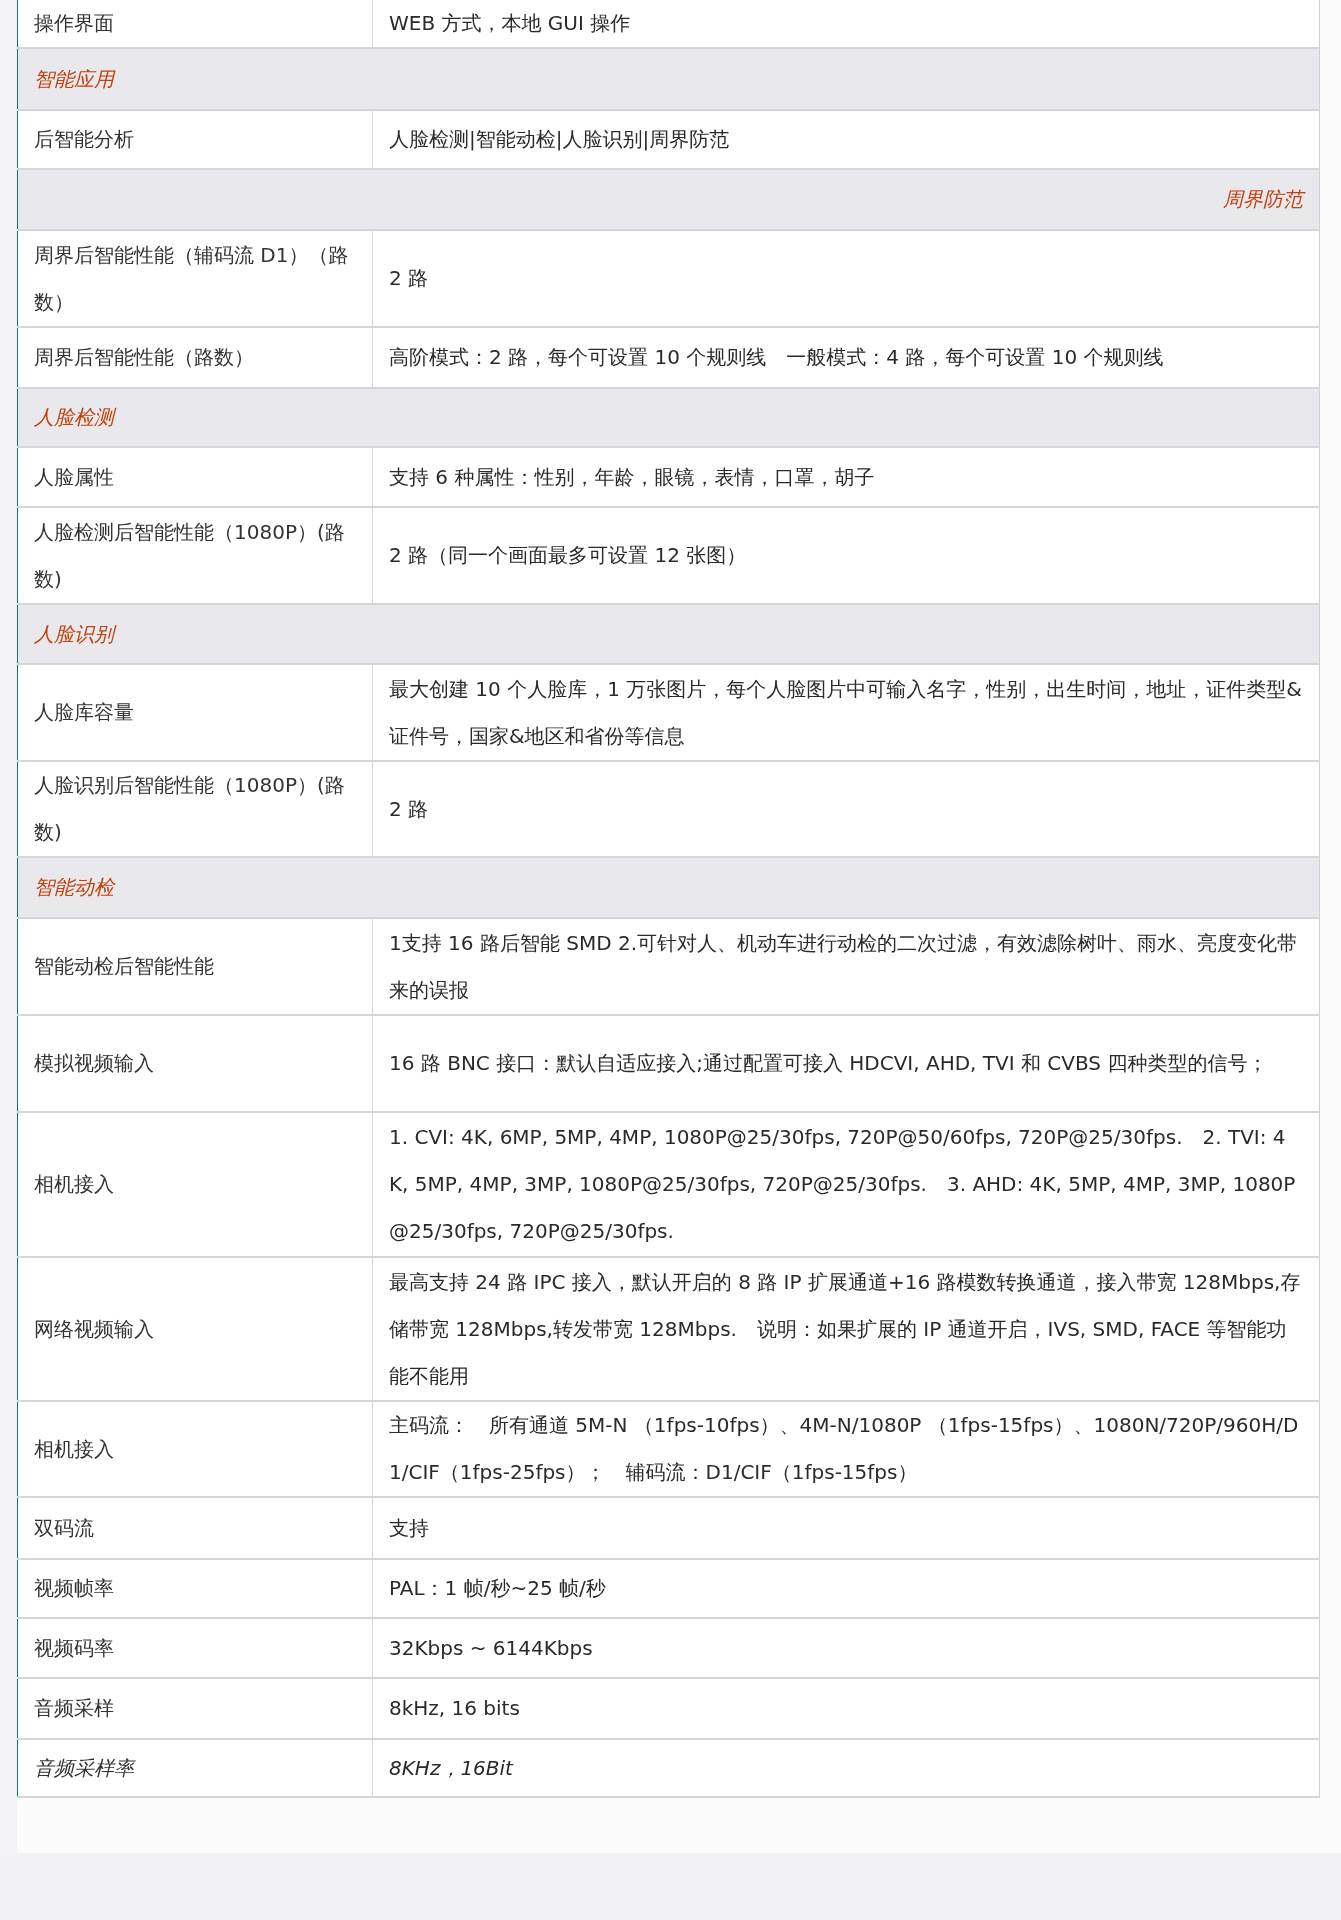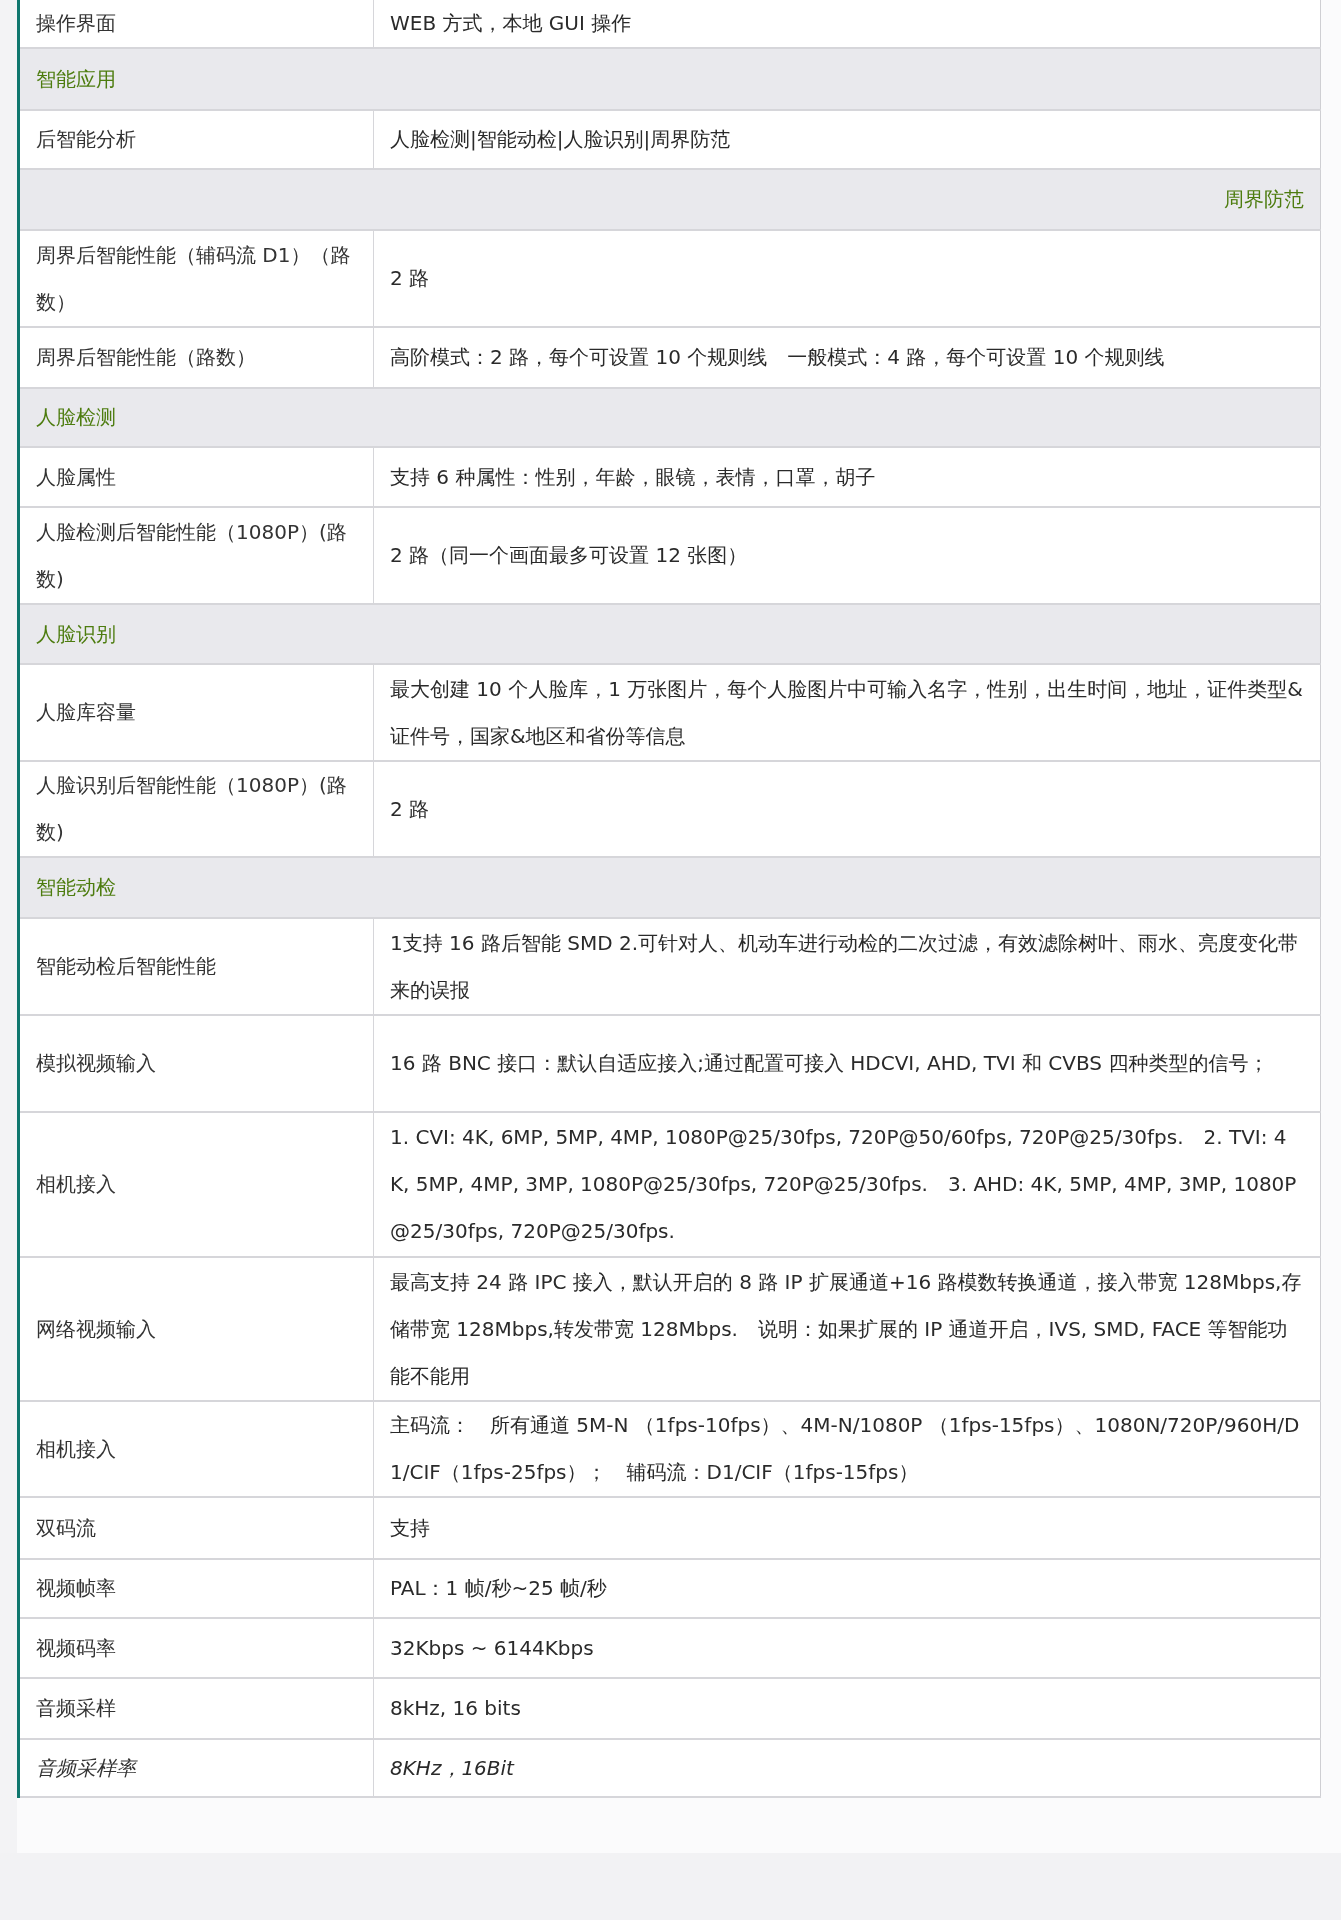--- a/index.html
+++ b/index.html
@@ -27,21 +27,21 @@
       width: 1341px; height: 67px;
       background: #f2f2f4;
     }
     .spec-table {
       position: absolute;
       left: 17px;
       top: 0;
       width: 1302px;
       border-collapse: collapse;
       table-layout: fixed;
-      border-left: 3px solid #0f766e;
+      border-left: 1px solid #0f766e;
       border-right: 1px solid #cfcfd3;
     }
     .spec-table col.c1 { width: 355px; }
     .spec-table col.c2 { width: 947px; }
     .spec-table td {
       border-bottom: 2px solid #d6d6da;
       vertical-align: middle;
       font-size: 20px;
       line-height: 47px;
       padding: 0 16px;
@@ -50,21 +50,22 @@
     }
     .spec-table td.key {
       border-right: 1px solid #d6d6da;
       color: #333;
     }
     .spec-table td.val {
       color: #2a2a2a;
     }
     .spec-table tr.section td {
       background: #e9e9ed;
-      color: #4d7c0f;
+      color: #c2410c;
+      font-style: italic;
     }
   </style>
 </head>
 <body>
 
 <div class="left-shade"></div>
 <div class="bottom-area"></div>
 
 <table class="spec-table">
   <colgroup>

